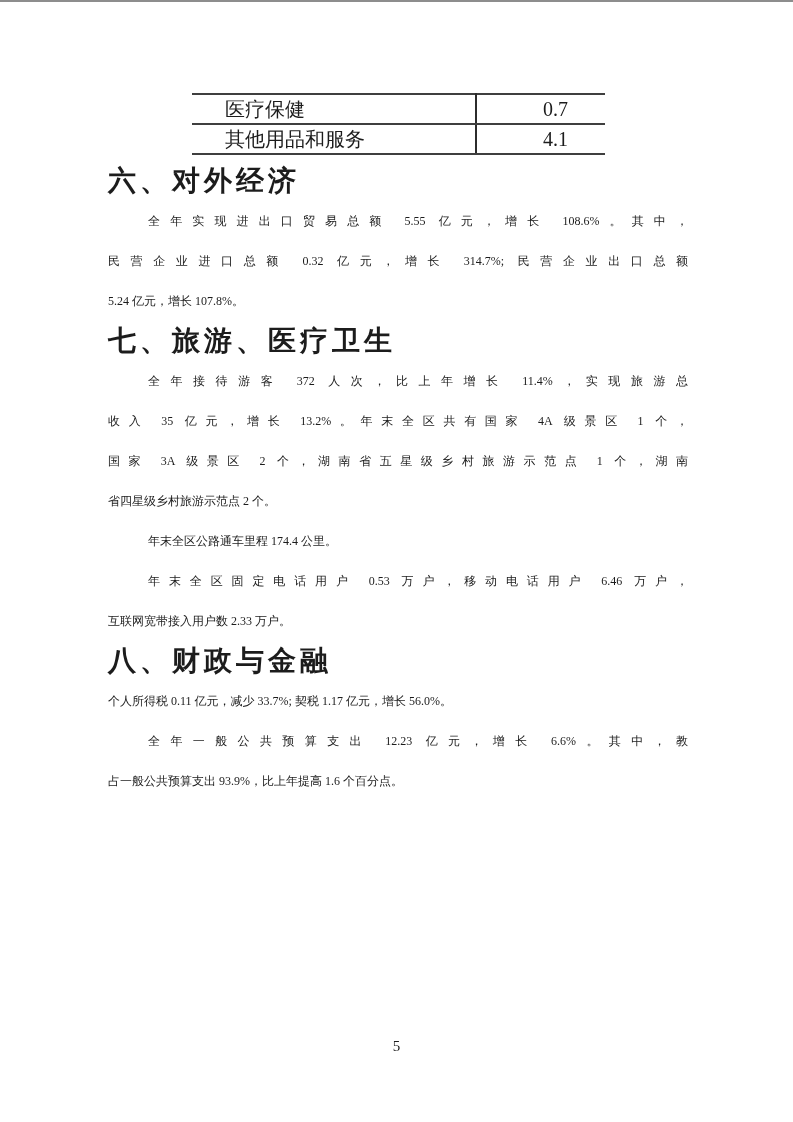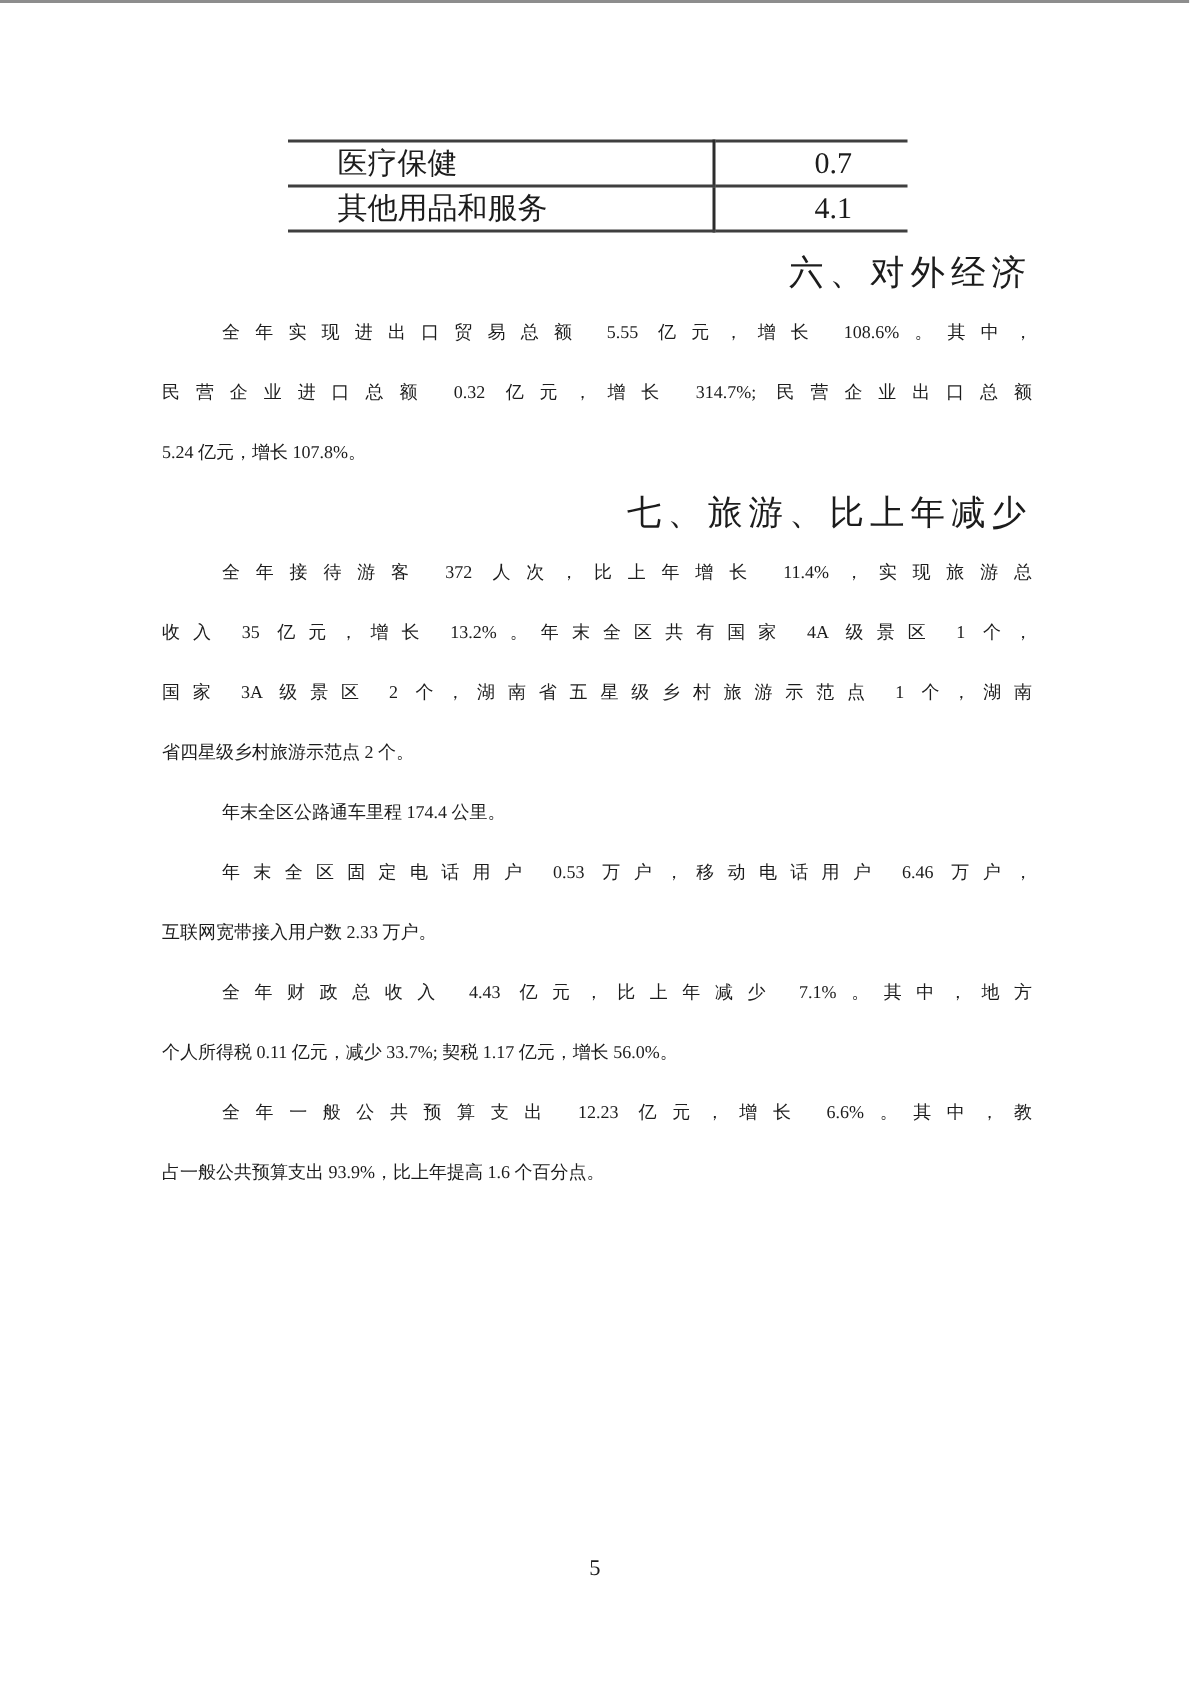--- a/index.html
+++ b/index.html
@@ -49,25 +49,25 @@
     border-right: 2px solid #2c2c2c;
     text-align: left;
   }
   .stats-table td.cell-value {
     text-align: center;
     padding-left: 29px;
   }
   
   .heading {
     font-family: "Liberation Sans", "DejaVu Sans", sans-serif;
-    font-weight: normal;
-    font-size: 23px;
+    font-weight: bold;
+    font-size: 28px;
     line-height: 40px;
     letter-spacing: 4px;
-    text-align: right;
+    text-align: left;
   }
   .heading.after-table { margin-top: 6px; }
   
   .para { margin: 0; }
   .pline {
     font-size: 12px;
     line-height: 40px;
     text-align: justify;
     white-space: nowrap;
   }
@@ -103,36 +103,36 @@
           </tr>
         </tbody>
     </table>
     <div>
         <div class="heading after-table">六、对外经济</div>
         <div class="para">
           <div class="pline first j">全年实现进出口贸易总额 5.55 亿元，增长 108.6%。其中，</div>
           <div class="pline j">民营企业进口总额 0.32 亿元，增长 314.7%; 民营企业出口总额</div>
           <div class="pline">5.24 亿元，增长 107.8%。</div>
         </div>
-        <div class="heading">七、旅游、比上年减少</div>
+        <div class="heading">七、旅游、医疗卫生</div>
         <div class="para">
           <div class="pline first j">全年接待游客 372 人次，比上年增长 11.4%，实现旅游总</div>
           <div class="pline j">收入 35 亿元，增长 13.2%。年末全区共有国家 4A 级景区 1 个，</div>
           <div class="pline j">国家 3A 级景区 2 个，湖南省五星级乡村旅游示范点 1 个，湖南</div>
           <div class="pline">省四星级乡村旅游示范点 2 个。</div>
         </div>
         <div class="para">
           <div class="pline first">年末全区公路通车里程 174.4 公里。</div>
         </div>
         <div class="para">
           <div class="pline first j">年末全区固定电话用户 0.53 万户，移动电话用户 6.46 万户，</div>
           <div class="pline">互联网宽带接入用户数 2.33 万户。</div>
         </div>
+        <div class="heading">八、财政与金融</div>
         <div class="para">
-          <div class="pline first j">全年财政总收入 4.43 亿元，比上年减少 7.1%。其中，地方</div>
         </div>
         <div class="para">
           <div class="pline">个人所得税 0.11 亿元，减少 33.7%; 契税 1.17 亿元，增长 56.0%。</div>
         </div>
         <div class="para">
           <div class="pline first j">全年一般公共预算支出 12.23 亿元，增长 6.6%。其中，教</div>
           <div class="pline">占一般公共预算支出 93.9%，比上年提高 1.6 个百分点。</div>
         </div>
       </div>
   </div>

